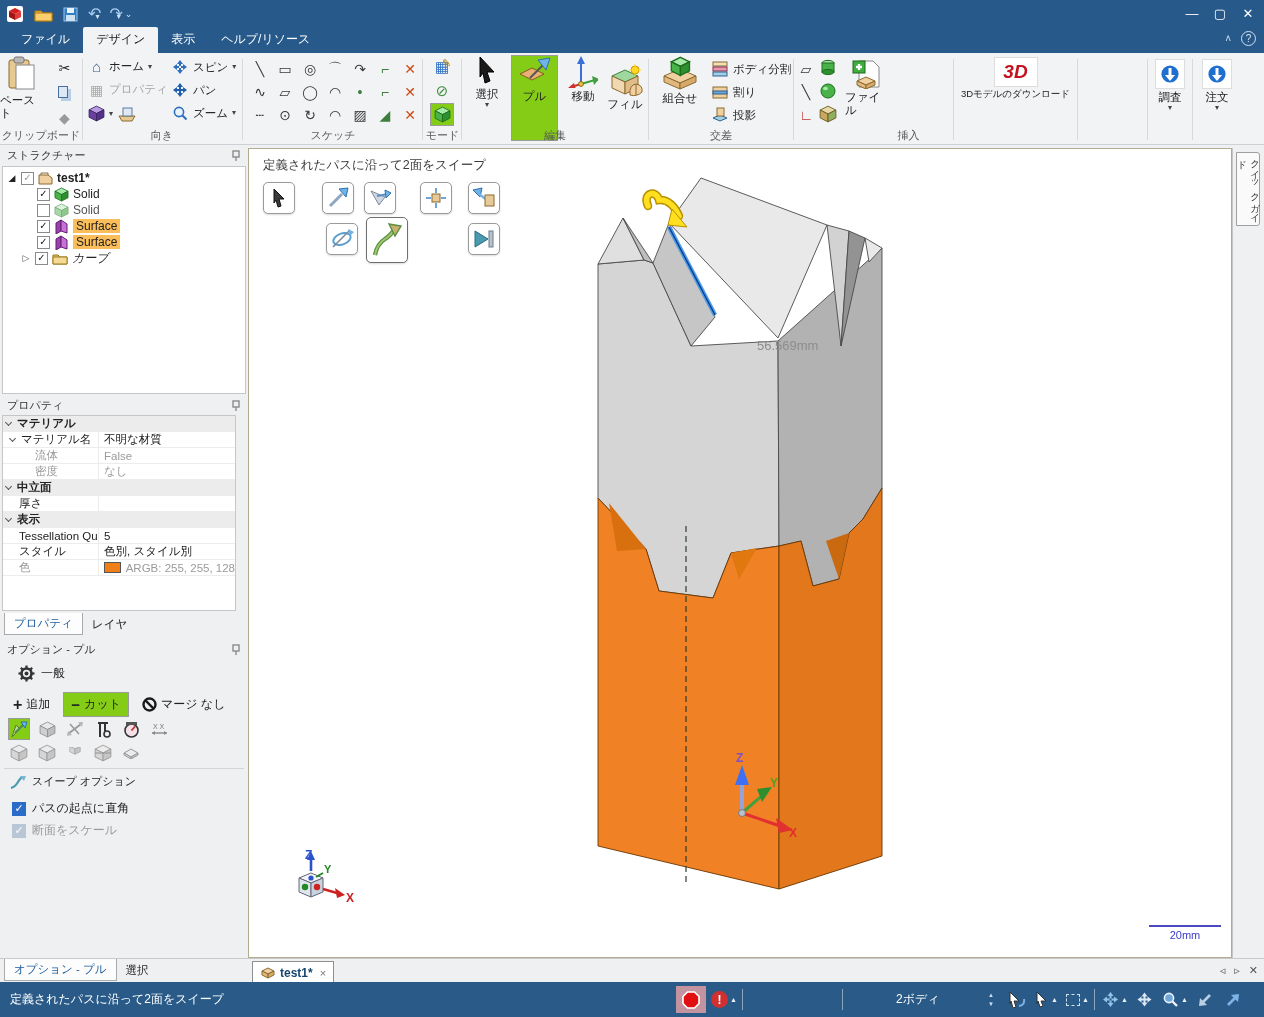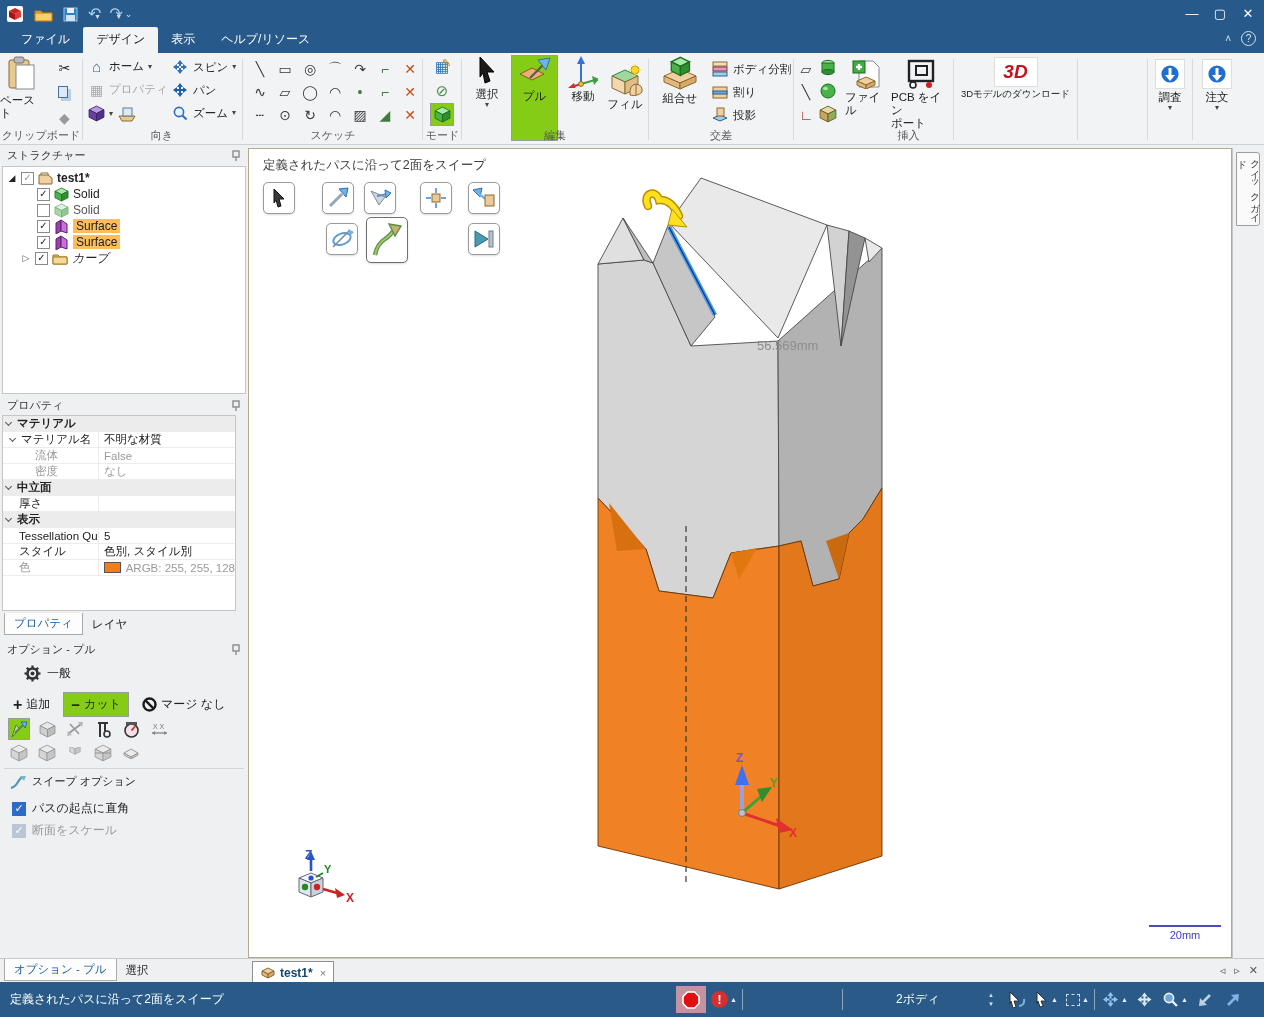--- a/index.html
+++ b/index.html
@@ -356,29 +356,20 @@
             <path d="M8,2 h14 l6,6 v20 h-20 z" fill="#fff" stroke="#888"></path>
             <rect x="2" y="2" width="12" height="12" fill="#3fae3f" stroke="#1e6b1e"></rect>
             <line x1="8" y1="5" x2="8" y2="11" stroke="#fff" stroke-width="2.4"></line>
             <line x1="5" y1="8" x2="11" y2="8" stroke="#fff" stroke-width="2.4"></line>
             <polygon points="6,22 15,18 24,22 15,26" fill="#f0d0a0" stroke="#8a6a30"></polygon>
             <polygon points="6,22 15,26 15,30 6,26" fill="#e2b87e" stroke="#8a6a30"></polygon>
             <polygon points="24,22 15,26 15,30 24,26" fill="#d8aa6a" stroke="#8a6a30"></polygon>
           </svg>
         <span class="lab">ファイル</span>
       </div>
-      <div class="bb" style="left:96px;top:6px;width:60px;height:86px">
-        <svg width="32" height="30">
-            <rect x="4" y="2" width="24" height="20" fill="none" stroke="#222" stroke-width="2.4"></rect>
-            <rect x="11" y="7" width="11" height="9" fill="none" stroke="#222" stroke-width="2"></rect>
-            <circle cx="8" cy="26" r="3" fill="#fff" stroke="#222" stroke-width="1.6"></circle>
-            <circle cx="24" cy="26" r="3" fill="#d02020"></circle>
-          </svg>
-        <span class="lab"><span>PCB をイン</span><br><span>ポート</span></span>
-      </div>
       <div class="grp-label" style="left:70px">挿入</div>
     </div>
     <div class="vdiv" style="left:953px"></div>
 
     <div class="grp" style="left:955px;width:121px">
       <div class="bb" style="left:0;top:4px;width:121px">
         <div style="width:44px;height:30px;background:#fff;border:1px solid #ddd;display:flex;align-items:center;justify-content:center">
             <b style="color:#c41220;font-size:19px;font-style:italic">3D</b>
           </div>
         <span class="lab" style="font-size:9.5px;white-space:nowrap">3Dモデルのダウンロード</span>
@@ -536,21 +527,21 @@
     <span class="stab2">レイヤ</span>
   </div>
 
   <div class="panelh" style="left:0;top:640px">
     <span>オプション - プル</span>
     <svg class="pin" width="10" height="12">
         <rect x="2" y="1" width="6" height="6" fill="none" stroke="#8a8a8a" stroke-width="1.4"></rect>
         <line x1="5" y1="7" x2="5" y2="11" stroke="#8a8a8a" stroke-width="1.4"></line>
       </svg>
   </div>
-  <div class="optrow" style="left:24px;top:665px">
+  <div class="optrow" style="left:18px;top:665px">
     <svg width="17" height="17">
         <circle cx="8.5" cy="8.5" r="5" fill="none" stroke="#333" stroke-width="2.6"></circle>
         <circle cx="8.5" cy="8.5" r="2" fill="#333"></circle>
         <g stroke="#333" stroke-width="2.2">
           <line x1="8.5" y1="0.5" x2="8.5" y2="3.5"></line>
           <line x1="8.5" y1="13.5" x2="8.5" y2="16.5"></line>
           <line x1="0.5" y1="8.5" x2="3.5" y2="8.5"></line>
           <line x1="13.5" y1="8.5" x2="16.5" y2="8.5"></line>
           <line x1="2.8" y1="2.8" x2="4.9" y2="4.9"></line>
           <line x1="12.1" y1="12.1" x2="14.2" y2="14.2"></line>

